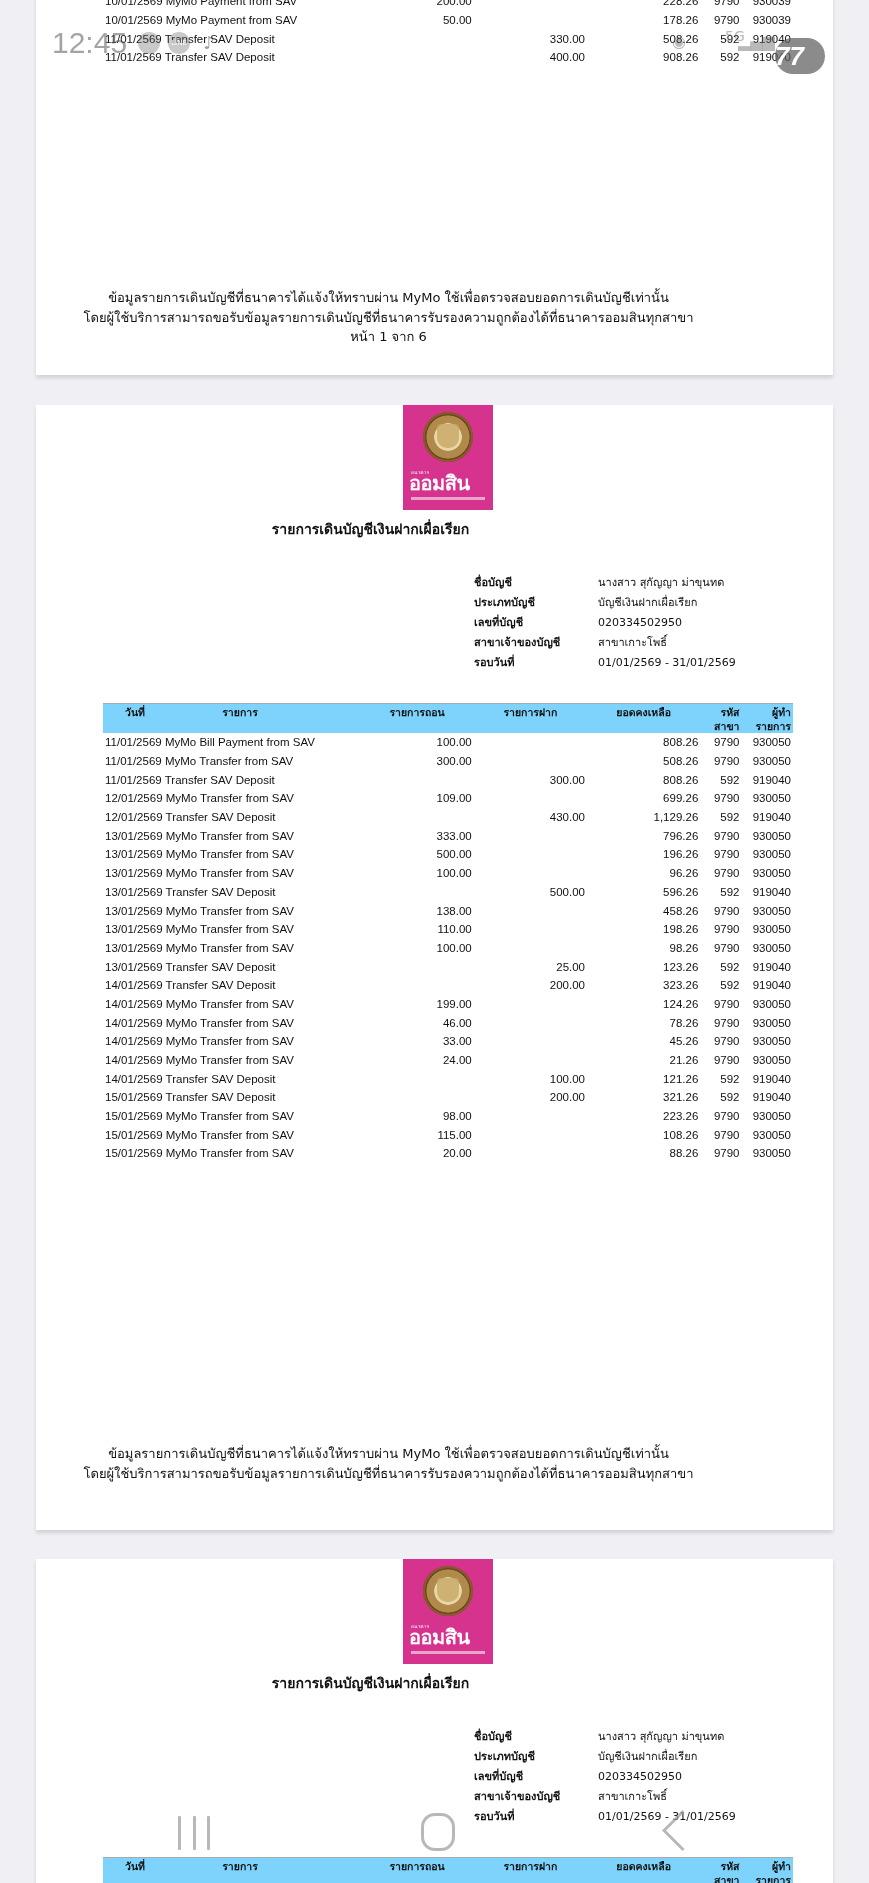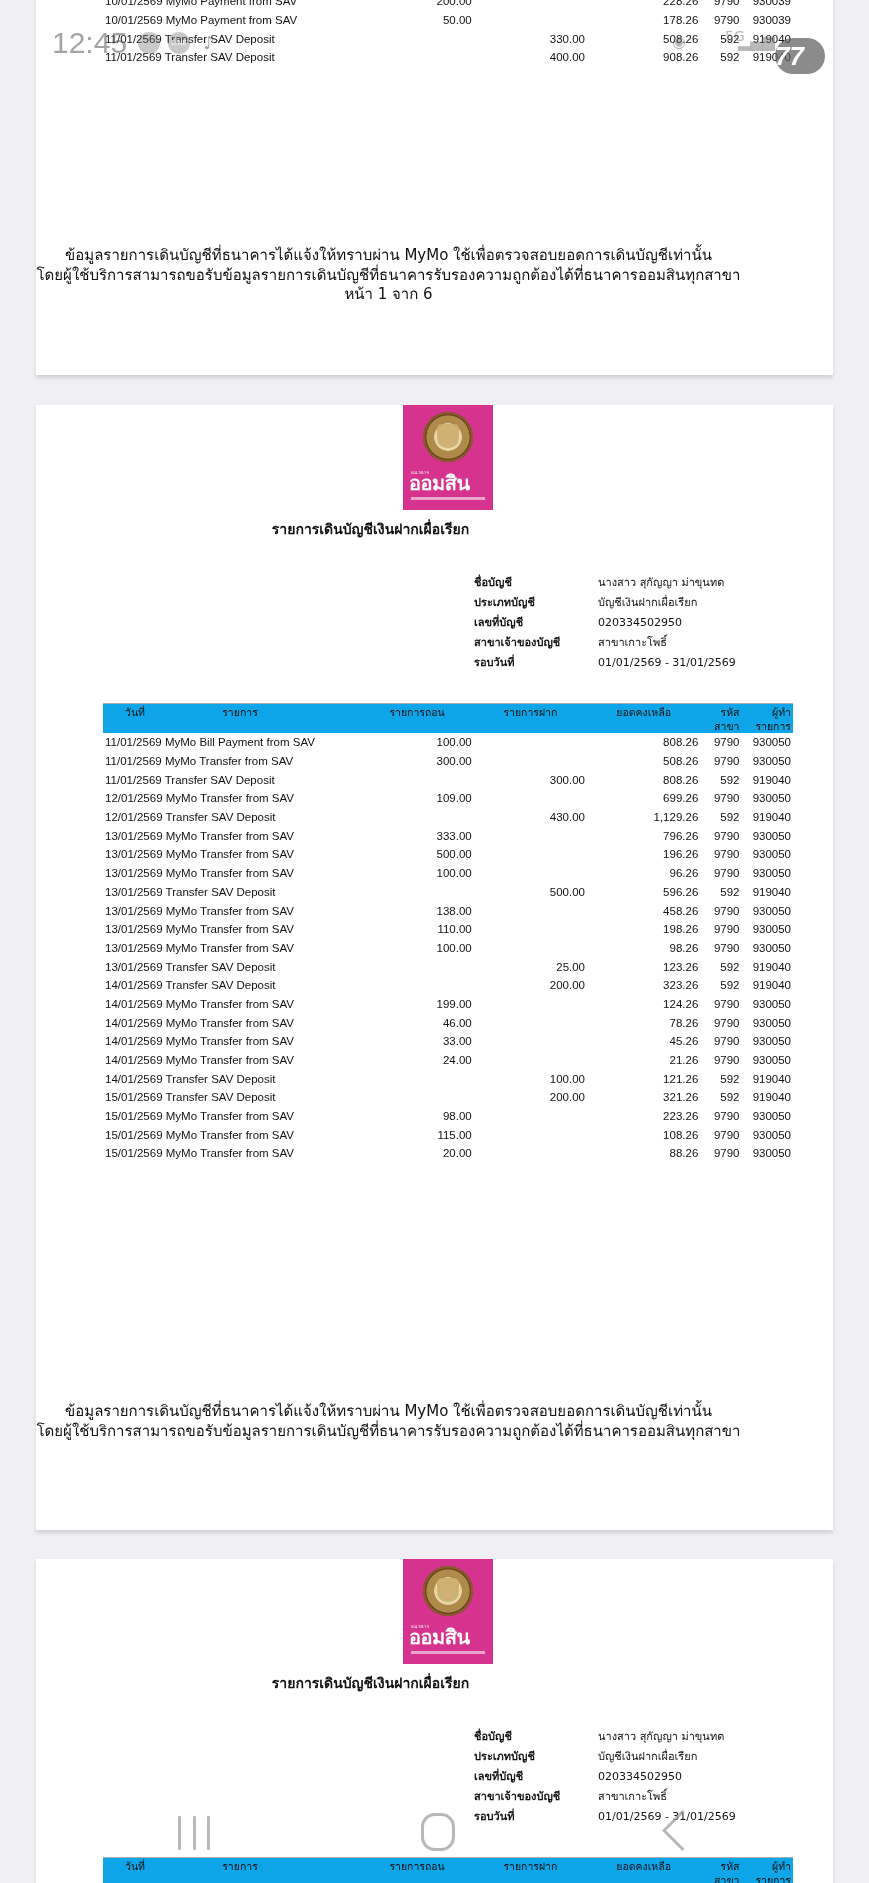--- a/index.html
+++ b/index.html
@@ -42,35 +42,35 @@
   .info { position: absolute; left: 438px; font-size: 11px; }
   .info .row { height: 20px; display: flex; align-items: center; }
   .info .k { width: 124px; font-weight: bold; font-family: Liberation Mono, monospace; }
   .info .v { }
 
   table.tx {
     position: absolute; left: 67px; width: 690px; border-collapse: collapse;
     font-size: 11.5px; font-family: "Liberation Sans", sans-serif;
   }
   table.tx th {
-    background: #0ea5e9; font-weight: normal; font-size: 10.5px; padding: 1px 2px 0;
+    background: #7dd3fc; font-weight: bold; font-size: 10.5px; padding: 1px 2px 0;
     vertical-align: top; border-top: 1px solid #aaa; line-height: 14px;
     font-family: "DejaVu Sans", sans-serif;
   }
   table.tx td { padding: 0 2px; height: 18.7px; white-space: nowrap; }
   td.num, th.num { text-align: right; }
   col.c-desc { width: 250px; }
   col.c-wd { width: 110px; }
   col.c-dep { width: 110px; }
   col.c-bal { width: 110px; }
   col.c-br { width: 40px; }
   col.c-op { width: 50px; }
 
   .footer {
-    position: absolute; left: 0; width: 705px; text-align: center; font-size: 15px; line-height: 19.5px;
+    position: absolute; left: 0; width: 705px; text-align: center; font-size: 13px; line-height: 19.5px; margin-top: 42px;
   }
 
   .statusbar { position: absolute; left: 0; top: 22px; width: 869px; height: 44px; pointer-events: none; padding-left: 12px; }
   .clock { position: absolute; left: 52px; top: 4px; font-size: 30px; color: rgba(90,90,90,0.55); font-family: "Liberation Sans", sans-serif; }
   .sb-icon { position: absolute; top: 10px; width: 22px; height: 22px; border-radius: 50%; background: rgba(100,100,100,0.35); color: #fff; font-size: 7px; text-align: center; line-height: 22px; }
   .sb-right { position: absolute; top: 10px; font-size: 16px; color: rgba(100,100,100,0.45); }
   .battery { position: absolute; left: 775px; top: 16px; width: 50px; height: 36px; border-radius: 18px; background: rgba(90,90,90,0.7); color: #fff; font-size: 26px; font-style: italic; font-weight: bold; line-height: 36px; font-family: "Liberation Sans", sans-serif; }
 
   .navbar { position: absolute; left: 0; top: 1810px; width: 869px; height: 50px; }
   .nav-btn { position: absolute; color: rgba(150,150,150,0.7); }

